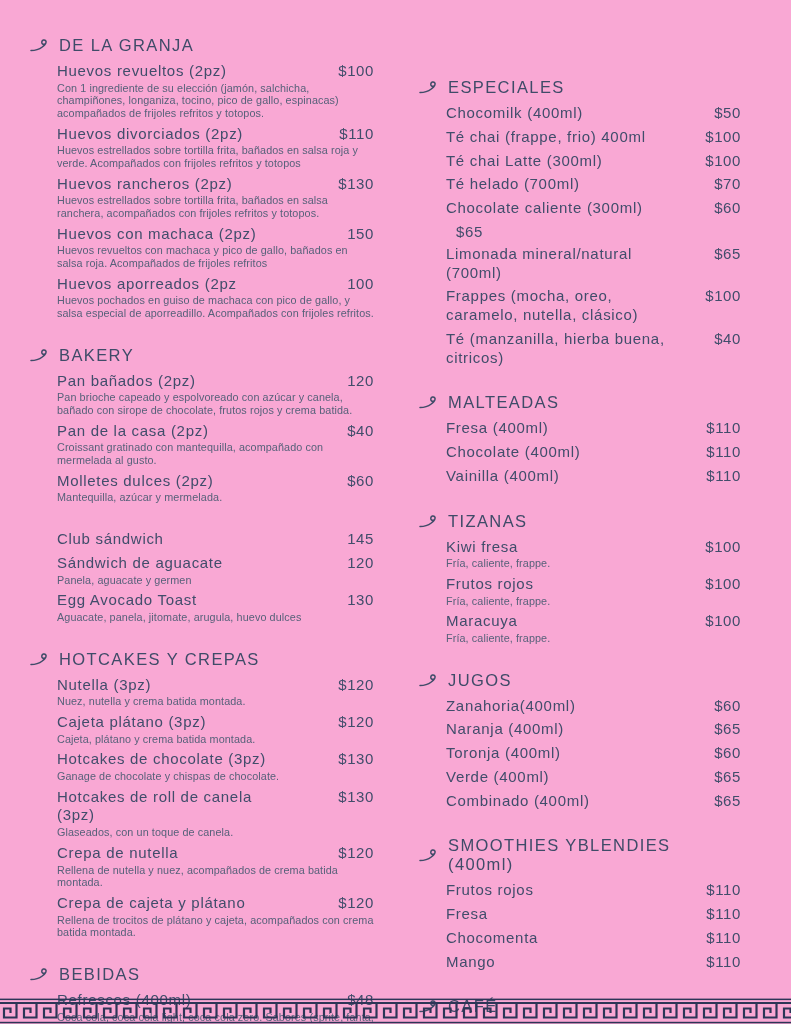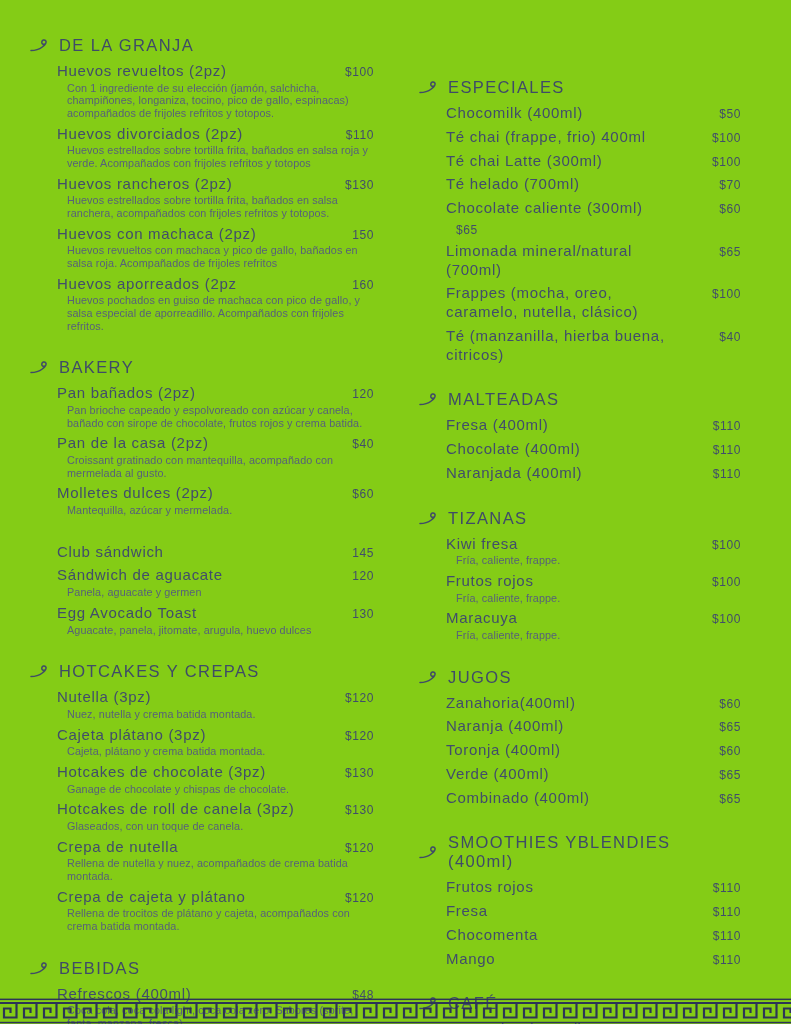--- a/index.html
+++ b/index.html
@@ -1,21 +1,21 @@
 <!DOCTYPE html>
 <html><head>
 <meta charset="utf-8">
 <style>
   * { box-sizing: border-box; margin: 0; padding: 0; }
   html,body { background:#ffffff; }
   body { font-family: "Liberation Sans", sans-serif; }
   .page {
     position: relative;
     width: 791px; height: 1024px;
-    background: #84cc16;
+    background: #f9a8d4;
     overflow: hidden;
   }
   .col { position: absolute; }
   .col-left  { left: 30px;  top: 36px; width: 344px; }
   .col-right { left: 419px; top: 78px; width: 322px; }
 
   .menu-section { margin-bottom: 26px; }
   .section-header {
     display: flex; align-items: center; gap: 7px;
     color: #3f4b68;
@@ -27,27 +27,27 @@
   .items { padding-left: 27px; }
 
   .menu-item { margin-bottom: 2px; }
   .menu-item.no-desc { margin-bottom: 5px; }
   .item-row { display: flex; justify-content: space-between; align-items: baseline; gap: 36px; }
   .item-name {
     color: #414d6b; font-size: 15px; font-weight: 300;
     letter-spacing: 0.7px; line-height: 1.25;
   }
   .item-price {
-    color: #414d6b; font-size: 12px; font-weight: 300;
+    color: #414d6b; font-size: 15px; font-weight: 300;
     letter-spacing: 0.6px; margin-left: 10px; white-space: nowrap;
   }
   .item-desc {
     color: #57617a; font-size: 10.8px; font-weight: 400;
     line-height: 1.17; letter-spacing: 0.1px;
-    margin: 1px 0 5px 10px;
+    margin: 1px 0 5px 0;
   }
   .border-band {
     position: absolute; left: 0; bottom: 0;
     width: 791px; height: 26px;
   }
 </style>
 </head>
 <body>
 
 <div class="page">
@@ -86,21 +86,21 @@
           <div class="menu-item">
     <div class="item-row">
       <span class="item-name">Huevos con machaca (2pz)</span>
       <span class="item-price">150</span>
     </div>
     <p class="item-desc">Huevos revueltos con machaca y pico de gallo, bañados en salsa roja. Acompañados de frijoles refritos</p>
   </div>
           <div class="menu-item">
     <div class="item-row">
       <span class="item-name">Huevos aporreados (2pz</span>
-      <span class="item-price">160</span>
+      <span class="item-price">100</span>
     </div>
     <p class="item-desc">Huevos pochados en guiso de machaca con pico de gallo, y salsa especial de aporreadillo. Acompañados con frijoles refritos.</p>
   </div>
         </div>
   </section>
       <section class="menu-section">
     <h2 class="section-header">
       <span class="wave-icon">
         <svg width="22" height="15" viewBox="0 0 22 15" aria-hidden="true">
           <path d="M1 12.6 C5.5 12.6 9 11.5 12.3 9 C15.6 6.5 17 4 15.6 2.6 C14.4 1.4 12.2 1.9 11.8 3.8 C11.45 5.5 12.9 6.8 14.7 6.1" fill="none" stroke="currentColor" stroke-width="1.5" stroke-linecap="round"></path>
@@ -325,21 +325,21 @@
   </div>
           <div class="menu-item no-desc">
     <div class="item-row">
       <span class="item-name">Chocolate (400ml)</span>
       <span class="item-price">$110</span>
     </div>
 
   </div>
           <div class="menu-item no-desc">
     <div class="item-row">
-      <span class="item-name">Naranjada (400ml)</span>
+      <span class="item-name">Vainilla (400ml)</span>
       <span class="item-price">$110</span>
     </div>
 
   </div>
         </div>
   </section>
       <section class="menu-section">
     <h2 class="section-header">
       <span class="wave-icon">
         <svg width="22" height="15" viewBox="0 0 22 15" aria-hidden="true">

